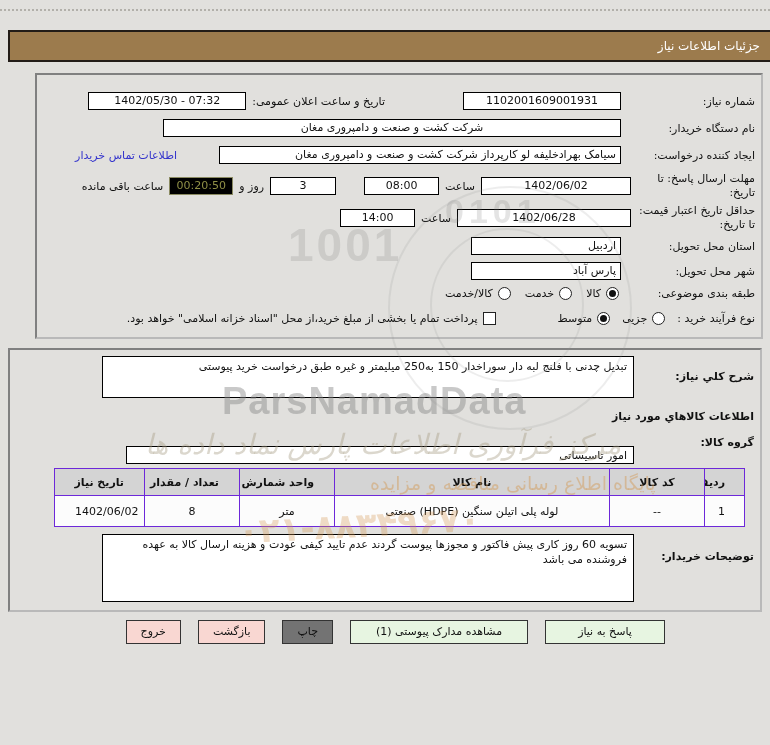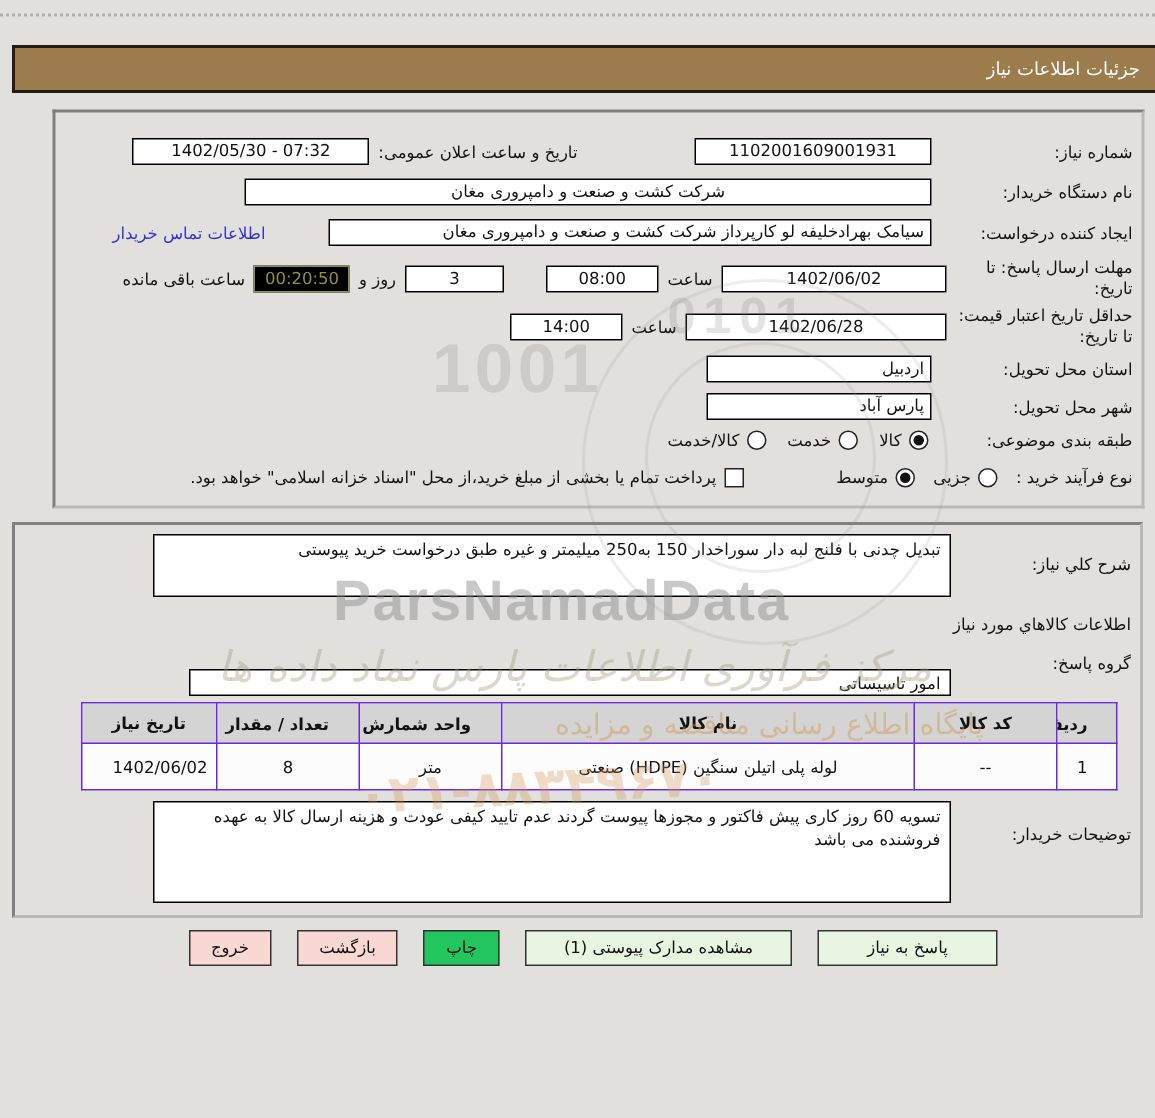--- a/index.html
+++ b/index.html
@@ -35,35 +35,35 @@
   .rightal{text-align:right;}
   .beige{background:#000000;border-color:#8b8b62;color:#8f8f46;}
   .link{color:#3333cc;white-space:nowrap;}
   .spacer{flex:0 0 auto;}
   
   .opt{display:flex;align-items:center;gap:5px;flex:0 0 auto;}
   .radio{width:13px;height:13px;border:1px solid #222;border-radius:50%;background:#fff;position:relative;flex:0 0 auto;box-sizing:border-box;}
   .radio.checked::after{content:"";position:absolute;inset:2px;background:#111;border-radius:50%;}
   .cbx{width:13px;height:13px;border:1px solid #222;background:#fff;flex:0 0 auto;box-sizing:border-box;}
   
-  .bold{font-weight:normal;}
+  .bold{font-weight:bold;}
   .tbox{background:#fff;border:1px solid #000;box-sizing:border-box;padding:2px 6px;line-height:15px;text-align:right;overflow:hidden;}
   
   .gtable{border-collapse:collapse;table-layout:fixed;background:#fcfcfc;}
   .gtable th,.gtable td{border:1px solid #6d28d9;height:26px;text-align:center;padding:0 20px;overflow:hidden;white-space:nowrap;}
   .gtable th{background:#d4d4d4;font-weight:bold;}
   .gtable td{height:30px;background:#fcfcfc;}
   
   .btn-row{left:0;right:0;top:620px;display:flex;gap:17px;padding-right:105px;align-items:center;}
   .btn{
     height:24px;line-height:22px;box-sizing:border-box;border:1px solid #333;
     padding:0 14px;text-align:center;white-space:nowrap;flex:0 0 auto;font-size:11px;
   }
   .btn-green{background:#e7f5e1;}
-  .btn-white{background:#22c55e;}
+  .btn-white{background:#737373;}
   .btn-pink{background:#f9d7d2;}
   
   .wm{pointer-events:none;z-index:40;white-space:nowrap;}
   .wm-circle{border:2px solid rgba(140,140,140,0.16);border-radius:50%;}
   .wm-brand{font-family:"Liberation Sans",sans-serif;font-weight:bold;font-size:38px;color:rgba(135,135,135,0.45);letter-spacing:1px;}
   .wm-callig{font-style:italic;font-size:28px;color:rgba(165,155,130,0.40);}
   .wm-tagline{font-size:19px;color:rgba(210,150,80,0.45);}
   .wm-phone{font-size:34px;font-weight:bold;color:rgba(210,150,80,0.32);transform:rotate(-3deg);}
   .wm-digits{font-family:"Liberation Sans",sans-serif;font-weight:bold;color:rgba(120,120,120,0.20);}
 </style>
@@ -160,21 +160,21 @@
 
 </div>
 
 <div class="abs panel panel2">
 
   <span class="abs bold" style="right:6px;top:20px;">شرح کلي نياز:</span>
   <div class="abs tbox" style="right:126px;top:6px;width:532px;height:42px;">تبدیل چدنی با فلنج لبه دار سوراخدار 150 به250 میلیمتر و غیره طبق درخواست خرید پیوستی</div>
 
   <span class="abs bold" style="right:6px;top:60px;">اطلاعات كالاهاي مورد نياز</span>
 
-  <span class="abs bold" style="right:6px;top:86px;">گروه پاسخ:</span>
+  <span class="abs bold" style="right:6px;top:86px;">گروه کالا:</span>
   <div class="abs tbox" style="right:126px;top:83px;width:508px;height:18px;padding:1px 6px;margin-top:13px;">امور تاسیساتی</div>
 
   <table class="gtable abs" style="right:15px;top:118px;width:690px;">
     <colgroup>
       <col style="width:40px">
         <col style="width:95px">
         <col style="width:275px">
       <col style="width:95px">
         <col style="width:95px">
         <col style="width:90px">

